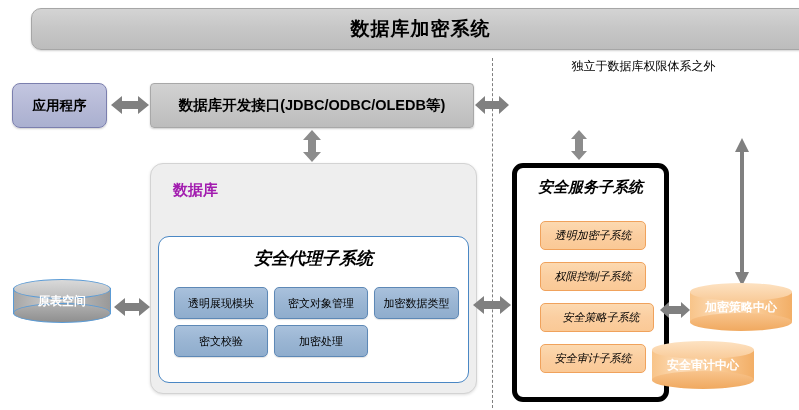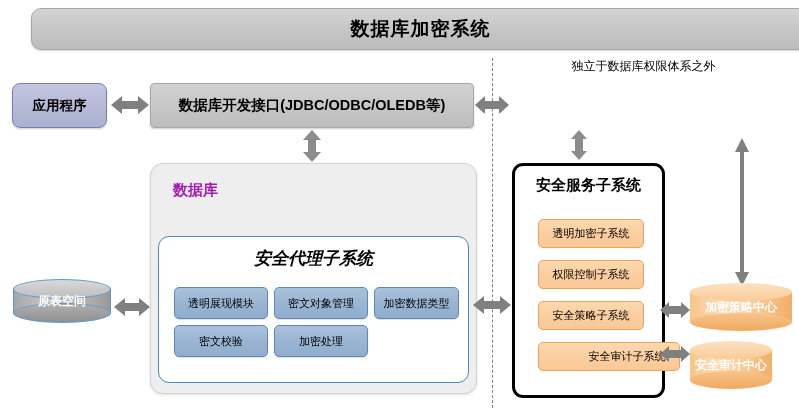--- a/index.html
+++ b/index.html
@@ -130,23 +130,24 @@
     box-shadow: 0 1px 1px rgba(0,0,0,0.12);
   }
 
   
   #service-box {
     position: absolute;
     left: 512px;
     top: 163px;
     width: 147px;
     height: 229px;
-    border: 3px solid #000000;
+    border: 5px solid #000000;
     border-radius: 11px;
     background: #ffffff;
+    font-style: italic;
   }
   #service-title {
     position: absolute;
     left: 0;
     top: 10px;
     width: 100%;
     text-align: center;
     font-size: 15px;
     font-weight: bold;
     color: #000;
@@ -223,21 +224,21 @@
   #src-cyl .body { background: linear-gradient(to right,#a6a6a6 0%,#c9c9c9 35%,#b0b0b0 75%,#999999 100%);
                    border-left:1px solid #5b9bd5; border-right:1px solid #5b9bd5; }
   #src-cyl .cap.top { top: 0; background: linear-gradient(to bottom,#d9d9d9,#bdbdbd); border:1px solid #5b9bd5; }
   #src-cyl .cap.bot { bottom: 0; background: linear-gradient(to bottom,#b0b0b0,#8f8f8f); border:1px solid #5b9bd5; }
 
   
   .cyl.orange .body { background: linear-gradient(to right,#f8c489 0%,#fcdcb8 30%,#f9c78f 70%,#f2ae66 100%); }
   .cyl.orange .cap.top { top: 0; background: linear-gradient(to bottom,#fde2c2,#f9cb99); }
   .cyl.orange .cap.bot { bottom: 0; background: linear-gradient(to bottom,#f8c48c,#f0a95f); }
   #policy-cyl { left: 690px; top: 283px; width: 102px; height: 48px; }
-  #audit-cyl  { left: 690px; top: 341px; width: 82px; height: 48px; }
+  #audit-cyl  { left: 652px; top: 341px; width: 102px; height: 48px; }
 
   
   .arrow { position: absolute; }
   .arrow svg { display: block; }
 
   
   #divider {
     position: absolute;
     left: 492px;
     top: 58px;
@@ -321,22 +322,22 @@
   <div class="arrow" style="left:734px; top:138px;">
     <svg width="16" height="148" viewBox="0 0 16 148">
       <polygon points="8,0 15,14 10,14 10,134 15,134 8,148 1,134 6,134 6,14 1,14" fill="#808080"></polygon>
     </svg>
   </div>
 
   <div id="service-box">
     <div id="service-title">安全服务子系统</div>
     <div class="service-chip ctr" style="top:53px;">透明加密子系统</div>
     <div class="service-chip ctr" style="top:94px;">权限控制子系统</div>
-    <div class="service-chip ctr" style="top:135px;">安全策略子系统</div>
-    <div class="service-chip ctr" style="top:176px;padding-left:36px;">安全审计子系统</div>
+    <div class="service-chip ctr" style="top:135px;padding-left:8px;">安全策略子系统</div>
+    <div class="service-chip ctr" style="top:176px;">安全审计子系统</div>
   </div>
 
   <div class="arrow" style="left:660px; top:300px;">
     <svg width="30" height="20" viewBox="0 0 30 20">
       <polygon points="0,10 9,2 9,6 21,6 21,2 30,10 21,18 21,14 9,14 9,18" fill="#808080"></polygon>
     </svg>
   </div>
 
   <div class="arrow" style="left:660px; top:344px;">
     <svg width="30" height="20" viewBox="0 0 30 20">

